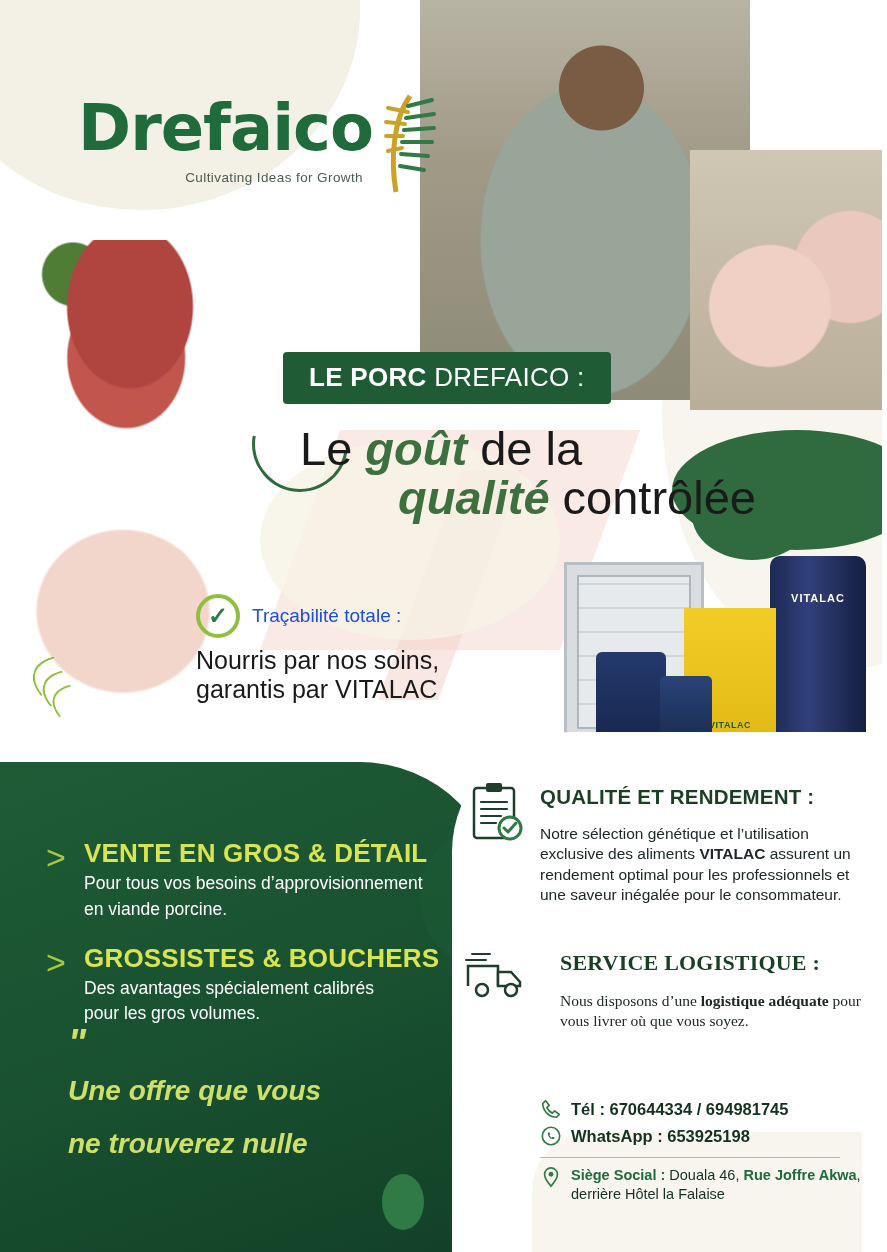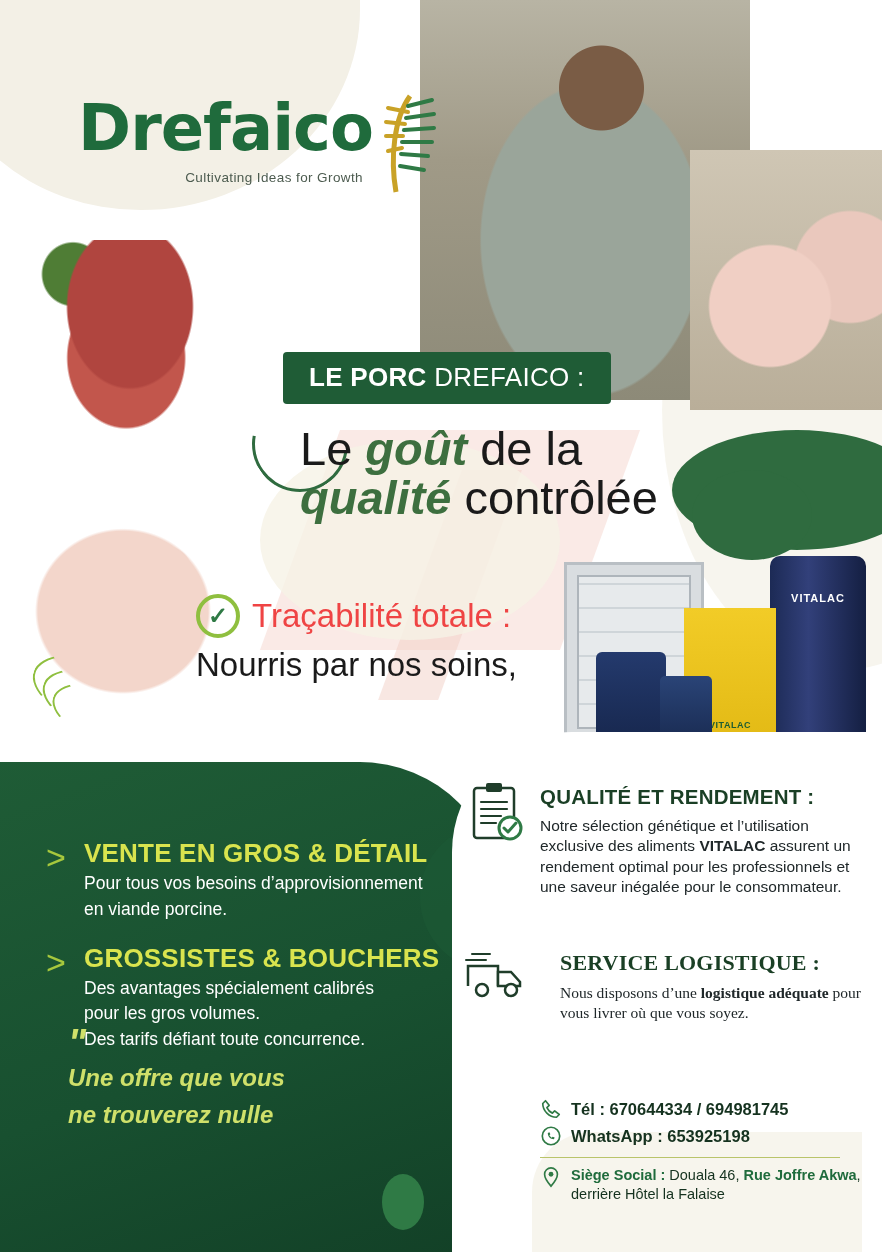--- a/index.html
+++ b/index.html
@@ -162,39 +162,39 @@
     padding: 10px 26px 11px 26px;
     border-radius: 4px;
     font-size: 26px; letter-spacing: .3px;
   }
   .title-bar b { font-weight: 800; }
   .headline {
     position: absolute; left: 300px; top: 424px; width: 560px;
     color: #1a1a1a; line-height: 1.05;
   }
   .headline .l1 { font-size: 47px; }
-  .headline .l2 { font-size: 47px; text-align: left; padding-right: 6px; }
+  .headline .l2 { font-size: 47px; text-align: center; padding-right: 6px; }
   .headline i { font-style: italic; font-weight: 700; color: #3d6f3f; }
   .swoosh-c {
     position:absolute; left: 252px; top: 396px; width: 96px; height: 96px;
     border: 3px solid #2f6b3f; border-radius: 50%;
     border-right-color: transparent; border-top-color: transparent;
     transform: rotate(-35deg);
   }
 
   
   .trace { position: absolute; left: 196px; top: 594px; width: 350px; }
   .trace-head { display:flex; align-items:center; gap: 12px; }
   .check-circle {
     width: 44px; height: 44px; border-radius: 50%;
     border: 4px solid #8fbf3f; display:flex; align-items:center; justify-content:center;
     color: #2f7a45; font-size: 24px; font-weight: 700;
   }
-  .trace-title { font-size: 33px; color: #ef4444; }
-  .trace-l1 { margin-top: 8px; font-size: 33px; color:#1a1a1a; }
+  .trace-title { font-size: 19px; color: #1d4ed8; }
+  .trace-l1 { margin-top: 8px; font-size: 25px; color:#1a1a1a; }
   .trace-l2 { font-size: 25px; color:#1a1a1a; }
 
   .arcs { position:absolute; left: 30px; top: 660px; width: 170px; height: 90px; }
   .arcs div {
     position:absolute; border: 2px solid #8fbf3f; border-radius: 50%;
     border-top-color: transparent; border-right-color: transparent; border-bottom-color: transparent;
   }
 
   
   .left-list { position: absolute; left: 40px; top: 838px; width: 400px; color:#fff; }
@@ -202,31 +202,31 @@
   .chev {
     position:absolute; left: 6px; top: 6px; font-size: 34px; color:#a7c83d; line-height: .8;
     font-weight: 300;
   }
   .ll-title { font-size: 26px; font-weight: 800; color: #d9e44e; letter-spacing: .2px; }
   .ll-text { font-size: 17.5px; line-height: 1.3; margin-top: 3px; color:#ffffff; }
 
   .quote { position:absolute; left: 68px; top: 1032px; width: 340px; }
   .quote-mark { font-size: 38px; color:#cfe06a; font-weight:800; line-height:.6; font-style: italic;}
   .quote-text {
-    margin-top: 8px; font-size: 24px; font-style: italic; color: #cfe06a;
+    margin-top: 19px; font-size: 28px; font-style: italic; color: #cfe06a;
     line-height: 1.22; font-weight: 600;
   }
 
   
   .feat { position: absolute; width: 330px; }
   .feat-q { left: 540px; top: 785px; }
   .feat-s { left: 560px; top: 950px; font-family: Liberation Serif, serif; }
   .feat h3 { font-size: 20.5px; font-weight: 800; color:#1a3f25; letter-spacing:.2px; }
   .feat-s h3 { font-size: 22px; }
-  .feat p { margin-top: 7px; font-size: 15.5px; line-height: 1.32; color:#20282a; }
+  .feat p { margin-top: 15px; font-size: 15.5px; line-height: 1.32; color:#20282a; }
   .feat p b { font-weight: 800; }
   .icon-clip { position:absolute; left: 468px; top: 782px; width: 58px; height: 62px; }
   .icon-truck { position:absolute; left: 464px; top: 950px; width: 70px; height: 52px; }
 
   
   .contacts { position:absolute; left: 540px; top: 1098px; width: 330px; }
   .c-row { display:flex; align-items:center; gap: 9px; margin-bottom: 5px; }
   .c-row .txt { font-size: 16.5px; color:#15321f; font-weight: 700; }
   .c-row .txt .lbl { font-weight: 700; }
   .divider { width: 300px; height: 1px; background: #b9c46a; margin: 10px 0 8px 0; }
@@ -288,20 +288,21 @@
     <div style="left:0;top:0;width:150px;height:70px;transform:rotate(18deg)"></div>
     <div style="left:10px;top:14px;width:140px;height:64px;transform:rotate(18deg)"></div>
     <div style="left:20px;top:28px;width:128px;height:58px;transform:rotate(18deg)"></div>
   </div>
   <div class="trace">
     <div class="trace-head">
       <div class="check-circle">✓</div>
       <div class="trace-title"><span>Traçabilité totale</span><span> :</span></div>
     </div>
     <div class="trace-l1">Nourris par nos soins,</div>
+    <div class="trace-l2">garantis par VITALAC</div>
   </div>
 
   <div class="photo-products">
     <div class="prod-ibc"></div>
     <div class="prod-barrel">
         <span>VITALAC</span>
       </div>
     <div class="prod-bag">
         <span>VITALAC</span>
       </div>
@@ -319,21 +320,20 @@
       <div class="chev">&gt;</div>
       <div class="ll-title">VENTE EN GROS &amp; DÉTAIL</div>
       <div class="ll-text">Pour tous vos besoins d’approvisionnement</div>
       <div class="ll-text">en viande porcine.</div>
     </div>
     <div class="ll-item">
       <div class="chev">&gt;</div>
       <div class="ll-title">GROSSISTES &amp; BOUCHERS</div>
       <div class="ll-text">Des avantages spécialement calibrés</div>
       <div class="ll-text">pour les gros volumes.</div>
-      <div class="ll-text">Des tarifs défiant toute concurrence.</div>
     </div>
   </div>
 
   <div class="quote">
     <div class="quote-mark">"</div>
     <div class="quote-text">Une offre que vous</div>
     <div class="quote-text">ne trouverez nulle</div>
   </div>
 
   <svg class="icon-clip" viewBox="0 0 58 62">

